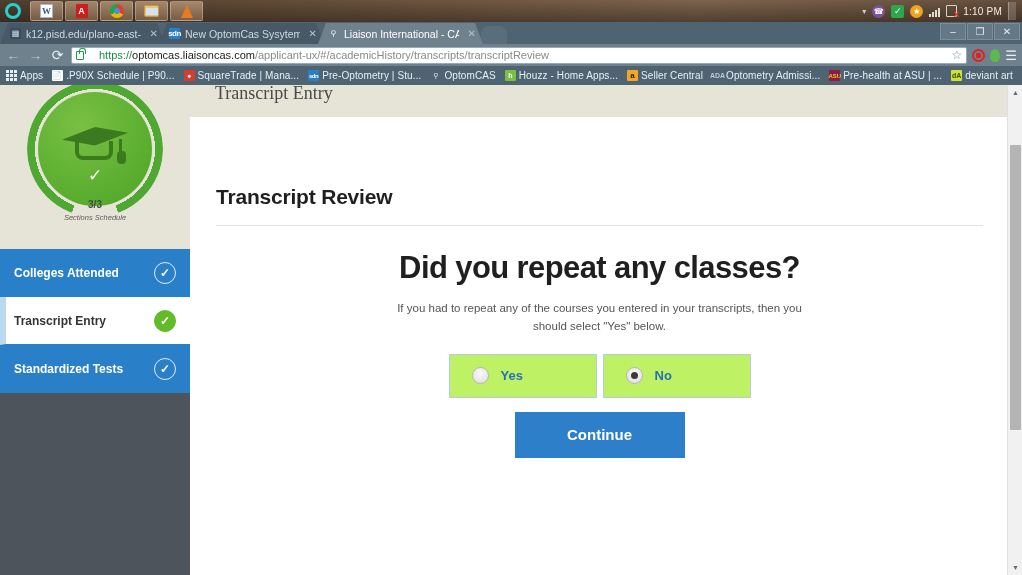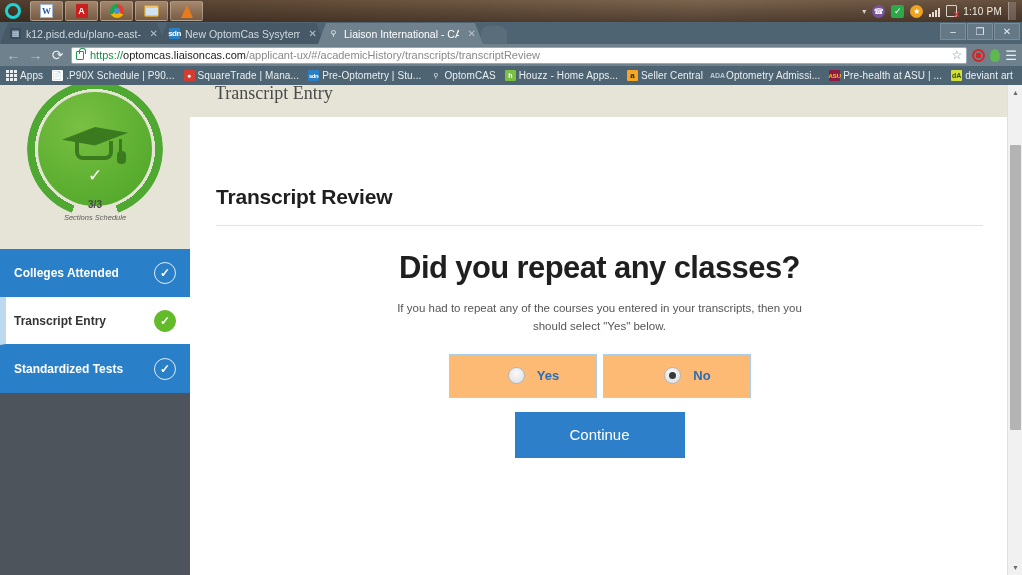--- a/index.html
+++ b/index.html
@@ -94,21 +94,21 @@
     color:#e6eef3; font-size:10px; display:flex;align-items:center;justify-content:center;
   }
 
   #toolbar {
     height: 22px; background: #6f818d; display:flex; align-items:center; gap:5px; padding: 0 5px;
   }
   .navbtn { color:#e9f0f4; font-size:14px; width:17px; text-align:center; line-height:1; }
   .navbtn.dim { color:#b8c6cf; }
   #omnibox {
     flex: 1; height: 17px; background:#fff; border:1px solid #9aa9b3; border-radius:2px;
-    display:flex; align-items:center; padding: 0 4px; gap:6px; overflow:hidden;
+    display:flex; align-items:center; padding: 0 4px; gap:15px; overflow:hidden;
   }
   .lock { width:8px;height:9px;border:1.6px solid #1a9a4c; border-radius:1px; position:relative; flex:none; }
   .lock:before { content:""; position:absolute; left:1.5px; top:-4px; width:5px;height:5px; border:1.6px solid #1a9a4c; border-bottom:none; border-radius:3px 3px 0 0; }
   .url { font-size: 11px; white-space:nowrap; font-family:"Liberation Sans",sans-serif; }
   .url .scheme { color:#1a8a45; }
   .url .host { color:#222; }
   .url .path { color:#8a8a8a; }
   .star { color:#7a8a95; font-size:12px; }
   .tbicon-rec { width:13px;height:13px;border-radius:50%;border:2px solid #d22; display:flex;align-items:center;justify-content:center; }
   .tbicon-rec i { width:5px;height:5px;background:#d22;border-radius:1px;display:block;}
@@ -217,37 +217,37 @@
   #qsub {
     margin-top: 14px; text-align:center;
     font-size: 11.5px; color:#555; line-height:1.55;
     max-width: 430px; margin-left:auto; margin-right:auto;
   }
   #choices {
     margin-top: 18px; display:flex; justify-content:center; gap: 6px;
   }
   .choice {
     width: 148px; height: 44px;
-    background:#fdba74; border:1px solid #a9cfe9;
+    background:#bef264; border:1px solid #a9cfe9;
     display:flex; align-items:center; gap:12px; padding-left:22px;
-    color:#2a6fb5; font-size:13px; font-weight:bold;justify-content:center;
+    color:#2a6fb5; font-size:13px; font-weight:bold;
   }
   .radio {
     width:17px;height:17px;border-radius:50%;
     background: radial-gradient(circle at 50% 35%, #fafafa, #dcdcdc);
     border:1px solid #b5b5b5; flex:none; position:relative;
   }
   .radio.sel:after {
     content:""; position:absolute; left:4px; top:4px; width:7px;height:7px;
     border-radius:50%; background:#3a3a3a;
   }
   #continue-wrap { display:flex; justify-content:center; margin-top:14px; }
   #continue {
     width: 170px; height: 46px; background:#2e7fc9; color:#fff;
-    font-size:15px; font-weight:normal;
+    font-size:15px; font-weight:bold;
     display:flex; align-items:center; justify-content:center; border:none;
     font-family:"Liberation Sans", sans-serif;
   }
   
   #vscroll {
     position:absolute; right:0; top:0; width:15px; height:100%;
     background:#f1f1f1; border-left:1px solid #e0e0e0;
   }
   .sb-arrow { width:15px;height:15px; display:flex;align-items:center;justify-content:center; color:#6b6b6b; font-size:7px;}
   .sb-arrow.bot { position:absolute; bottom:0; }

